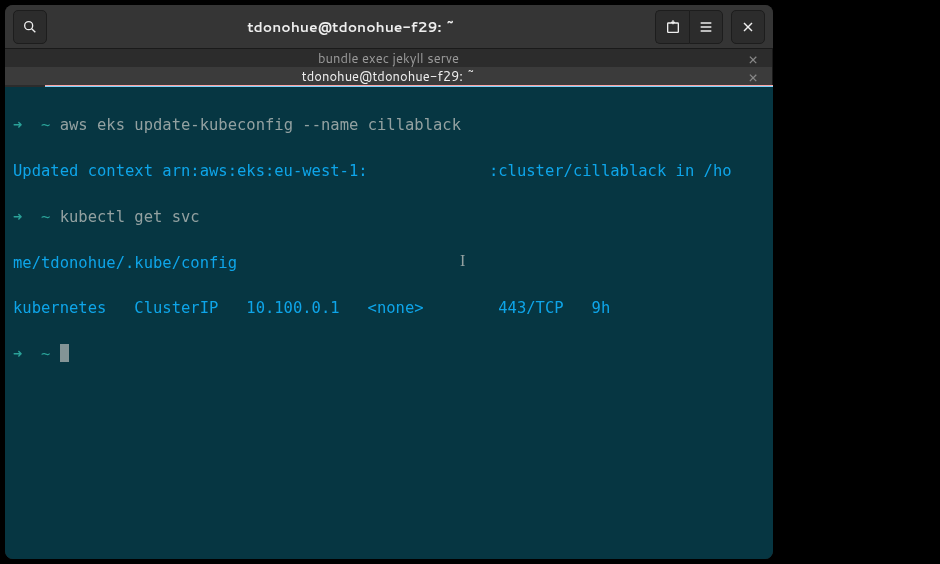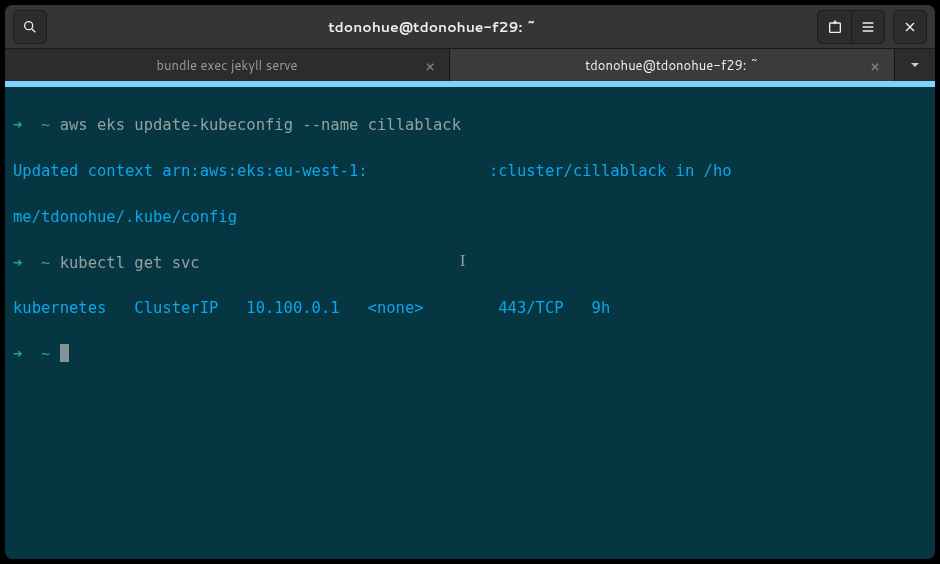--- a/index.html
+++ b/index.html
@@ -12,21 +12,21 @@
       height: 564px;
       background: #000;
       font-family: 'DejaVu Sans Mono', 'Liberation Mono', monospace;
       overflow: hidden;
       position: relative;
     }
     .window {
       position: absolute;
       top: 5px;
       left: 5px;
-      width: 930px;
+      width: 768px;
       height: 554px;
       background: #2c2c2c;
       border-radius: 8px;
       overflow: hidden;
       display: flex;
       flex-direction: column;
     }
     .titlebar {
       height: 44px;
       background: #353535;
@@ -74,21 +74,22 @@
       border-radius: 5px 0 0 5px;
       border-right: none;
     }
     .tb-group .tb-btn:last-child {
       border-radius: 0 5px 5px 0;
     }
     .tabbar {
       height: 38px;
       background: #fca5a5;
       display: flex;
-      border-bottom: 6px solid #7dd3fc;
+      border-bottom: 1px solid #7dd3fc;
+      flex-direction: column;
     }
     .tab {
       flex: 1;
       display: flex;
       align-items: center;
       justify-content: center;
       position: relative;
       font-family: Cantarell, sans-serif;
       font-size: 13px;
       cursor: pointer;
@@ -220,19 +221,19 @@
     <div class="tab-new">
       <svg viewBox="0 0 24 24">
           <path d="M4 8 L12 16 L20 8 Z"></path>
         </svg>
     </div>
   </div>
 
   <div class="terminal">
 <span class="line"><span class="arrow">➜</span>  <span class="tilde">~</span> <span class="cmd">aws eks update-kubeconfig --name cillablack</span></span>
 <span class="line output">Updated context arn:aws:eks:eu-west-1:             :cluster/cillablack in /ho</span>
+<span class="line"><span class="arrow">➜</span>  <span class="tilde">~</span> <span class="cmd">kubectl get svc</span></span>
 <span class="line output">me/tdonohue/.kube/config</span>
-<span class="line"><span class="arrow">➜</span>  <span class="tilde">~</span> <span class="cmd">kubectl get svc</span></span>
 <span class="line output">kubernetes   ClusterIP   10.100.0.1   &lt;none&gt;        443/TCP   9h</span>
 <span class="line"><span class="arrow">➜</span>  <span class="tilde">~</span> <span class="cursor-blk"></span></span>
     <span class="ibeam">I</span>
   </div>
 </div>
 
 </body></html>

